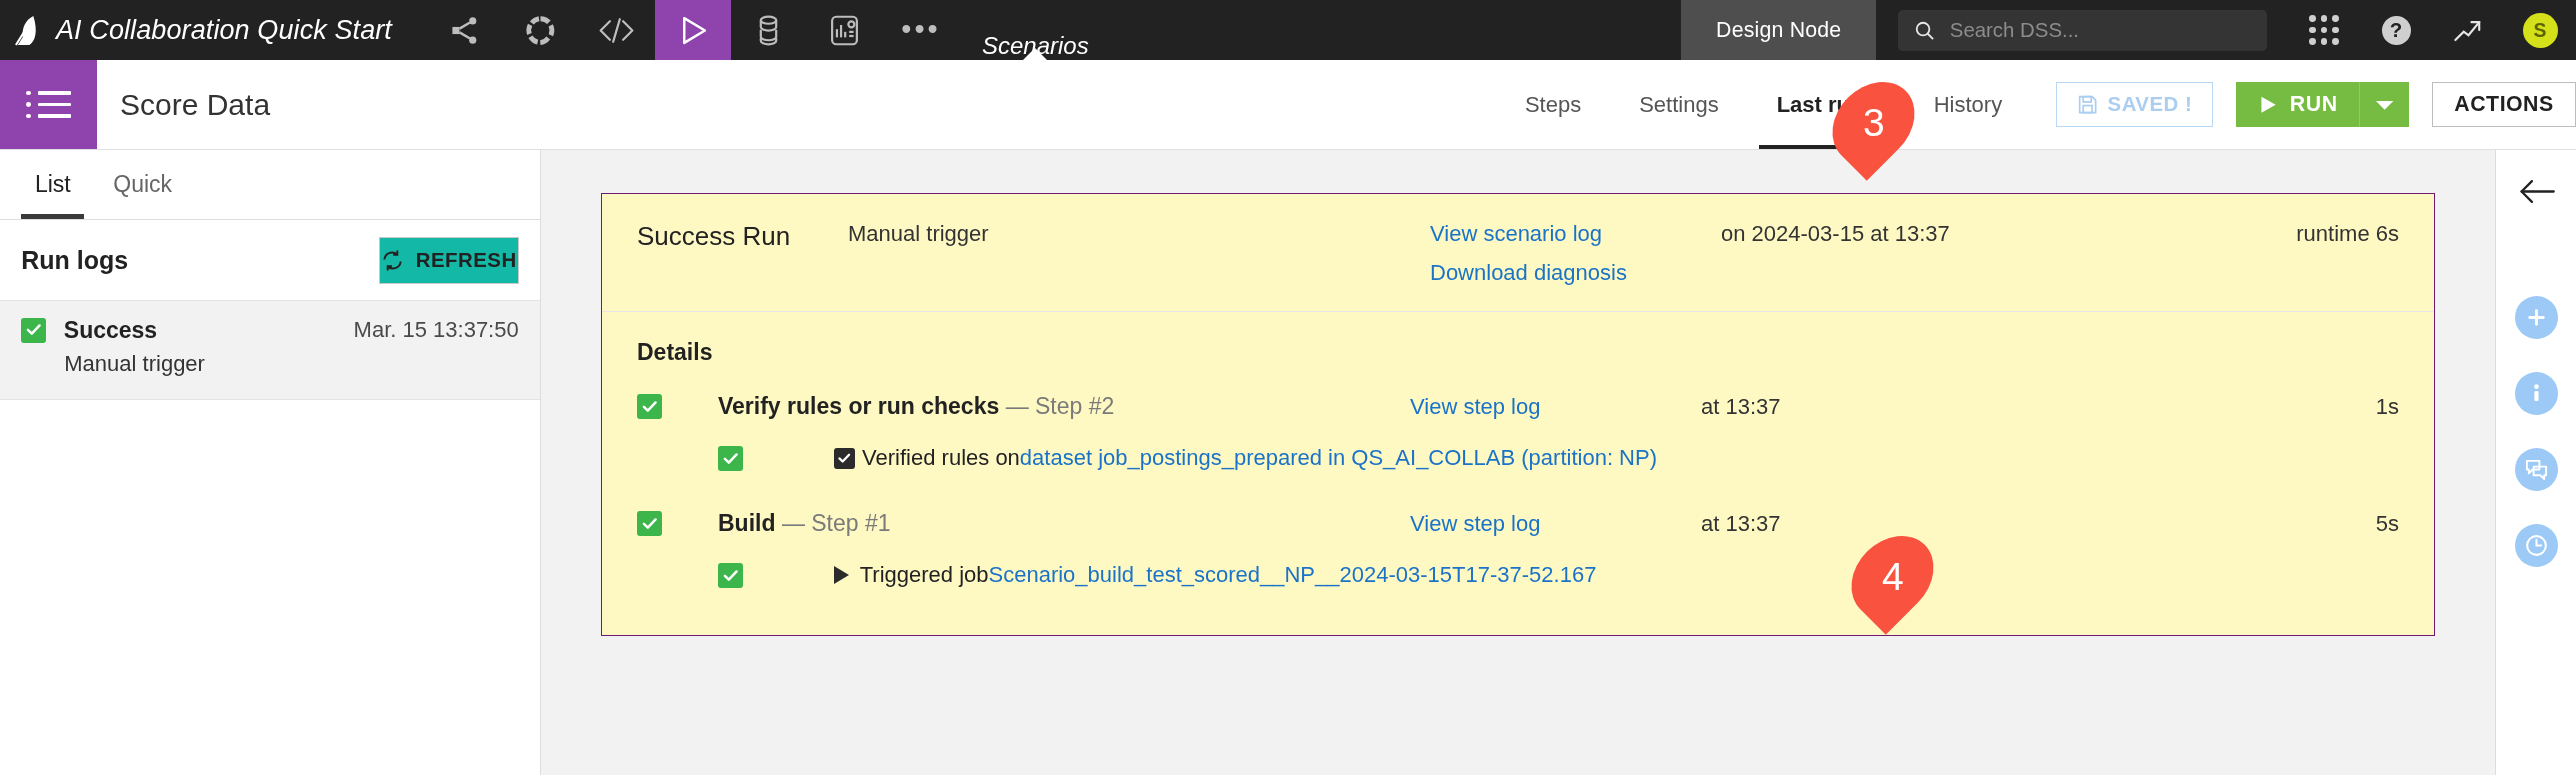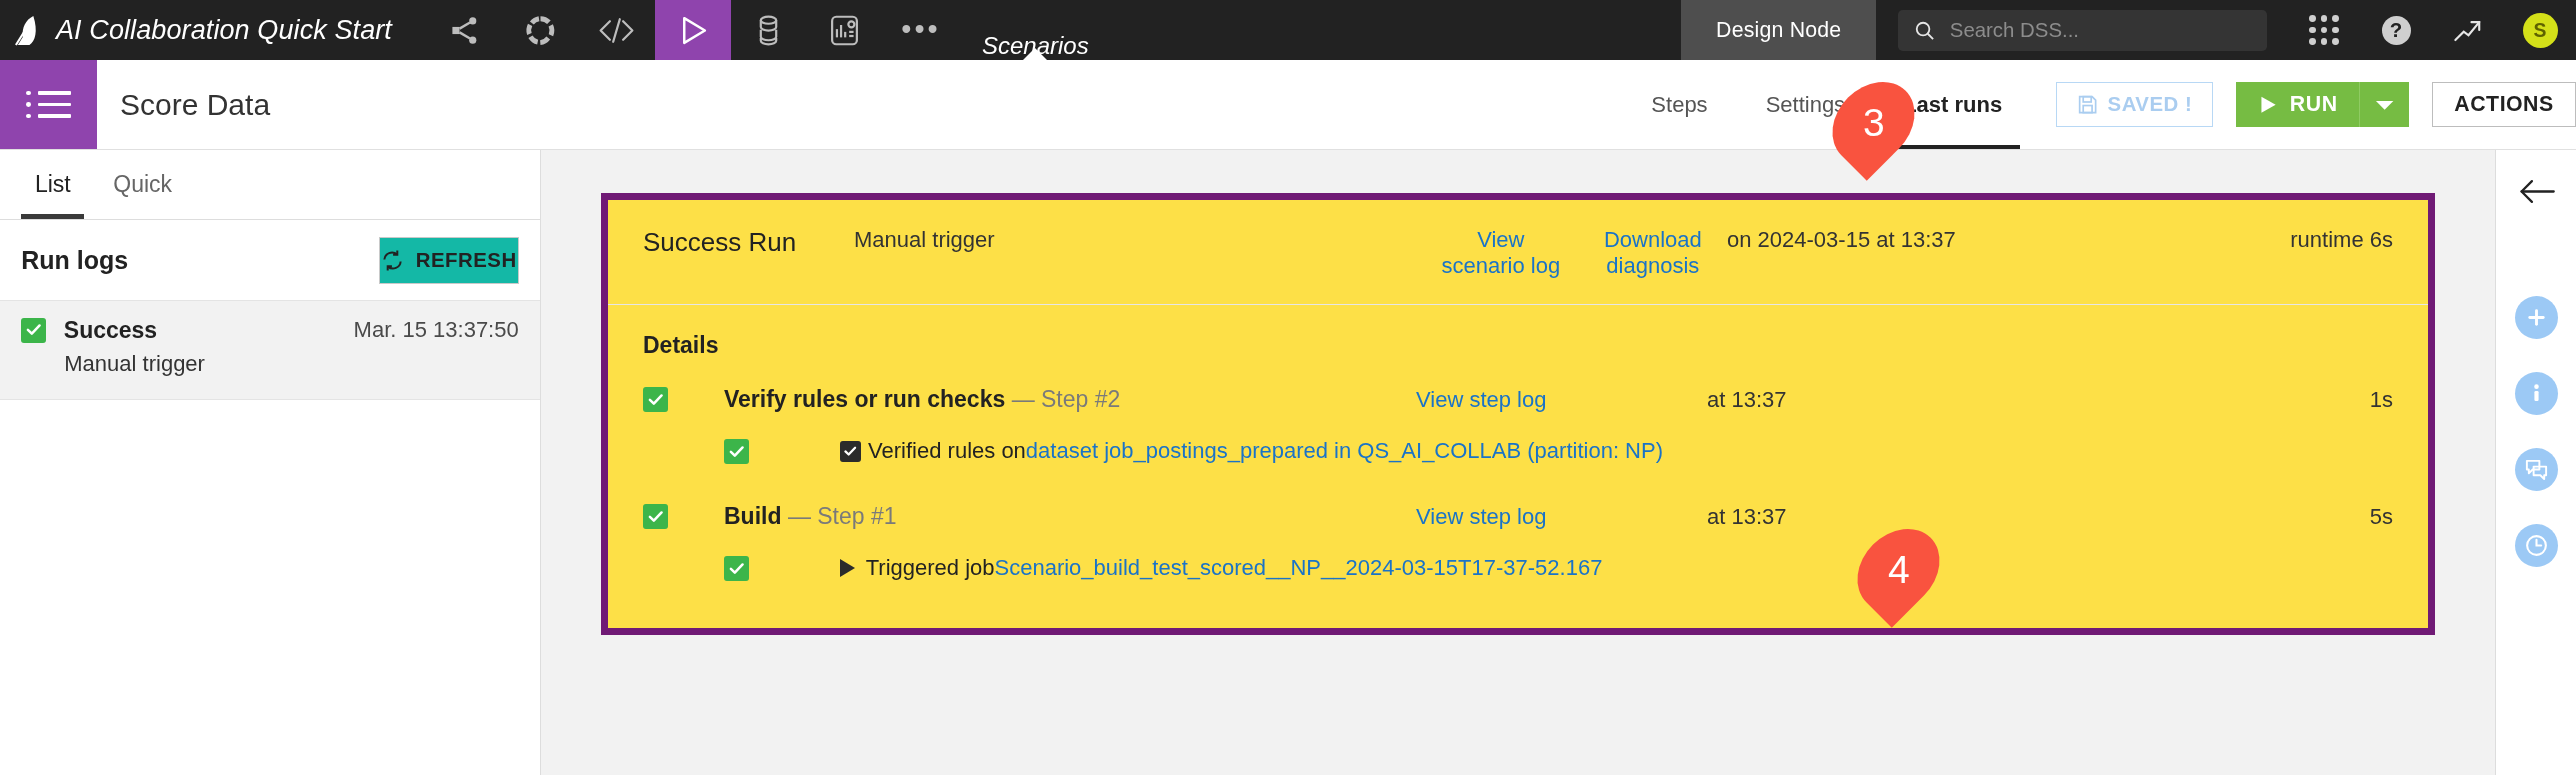--- a/index.html
+++ b/index.html
@@ -158,28 +158,28 @@
     width: 25px; height: 25px; background: #3cb54a; border-radius: 2.9px;
     display: flex; align-items: center; justify-content: center; flex: none;
   }
   .chk-green svg { display: block; }
   .run-status { font-size: 23px; font-weight: bold; color: #222; margin-left: 17.5px; }
   .run-date { margin-left: auto; font-size: 22px; color: #4a4a4a; }
   .run-trigger { font-size: 22px; color: #333; margin-top: 7.8px; margin-left: 43px; }
   .left-rest { flex: 1; background: #fff; }
 
   .main-area { flex: 1; background: #f2f2f2; padding: 43px 60px 0 60px; overflow: hidden; }
-  .card { background: #fde047; border: 7px solid #701a75; }
+  .card { background: #fef9c3; border: 1px solid #701a75; }
   .card-head {
     display: flex; align-items: flex-start; padding: 27px 35px 25px 35px;
     border-bottom: 1px solid #e6e6e6;
   }
   .ch-title { font-size: 26px; color: #222; font-weight: 400; width: 211px; flex: none; }
   .ch-trigger { font-size: 22px; color: #333; flex: none; width: 582px; }
-  .ch-links { width: 291px; flex: none; display: flex; gap: 13px; text-align: center; }
+  .ch-links { width: 291px; flex: none; display: flex; flex-direction: column; gap: 13px; }
   .link { color: #1a73c8; font-size: 22px; cursor: pointer; }
   .ch-when { font-size: 22px; color: #333; flex: 1; }
   .ch-runtime { font-size: 22px; color: #333; text-align: right; flex: none; }
 
   .card-body { padding: 27px 35px 29px 35px; }
   .details-title { font-size: 23px; font-weight: bold; color: #222; margin-bottom: 27px; }
   .step-row { display: flex; align-items: center; margin-bottom: 7.8px; }
   .step-chk { width: 81px; flex: none; }
   .step-name { font-size: 23px; color: #222; width: 692px; flex: none; }
   .step-name b { font-weight: bold; }
@@ -346,20 +346,21 @@
         </div>
     </div>
   </div>
   <div class="obj-title">Score Data</div>
   <div class="subheader-spacer"></div>
 
   <div class="nav-tabs">
     <div class="nav-tab">Steps</div>
     <div class="nav-tab">Settings</div>
     <div class="nav-tab active">Last runs</div>
+    <div class="nav-tab">History</div>
   </div>
 
   <div class="header-actions">
     <div class="saved-btn">
       <svg width="21.3" height="21.3" viewBox="0 0 24 24" fill="none" stroke="#aacdf0" stroke-width="1.9">
         <path d="M3 3 h14 l4 4 v14 h-18 Z"></path>
         <rect x="7" y="3" width="9" height="6"></rect>
         <rect x="7" y="13" width="10" height="8"></rect>
       </svg>
       <span>SAVED !</span>

